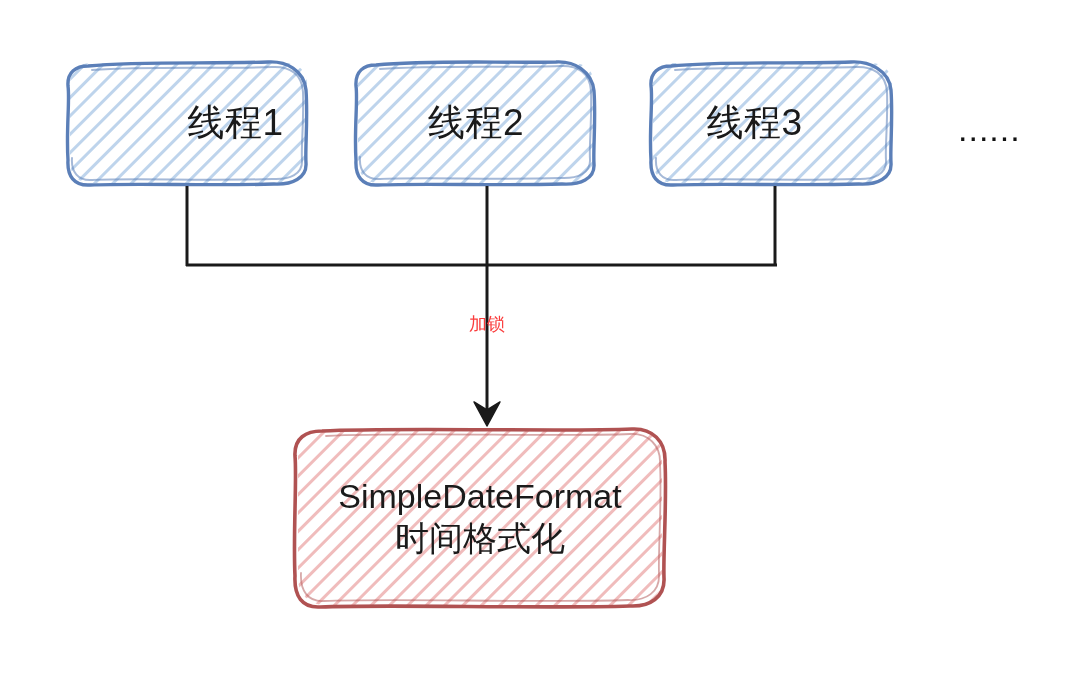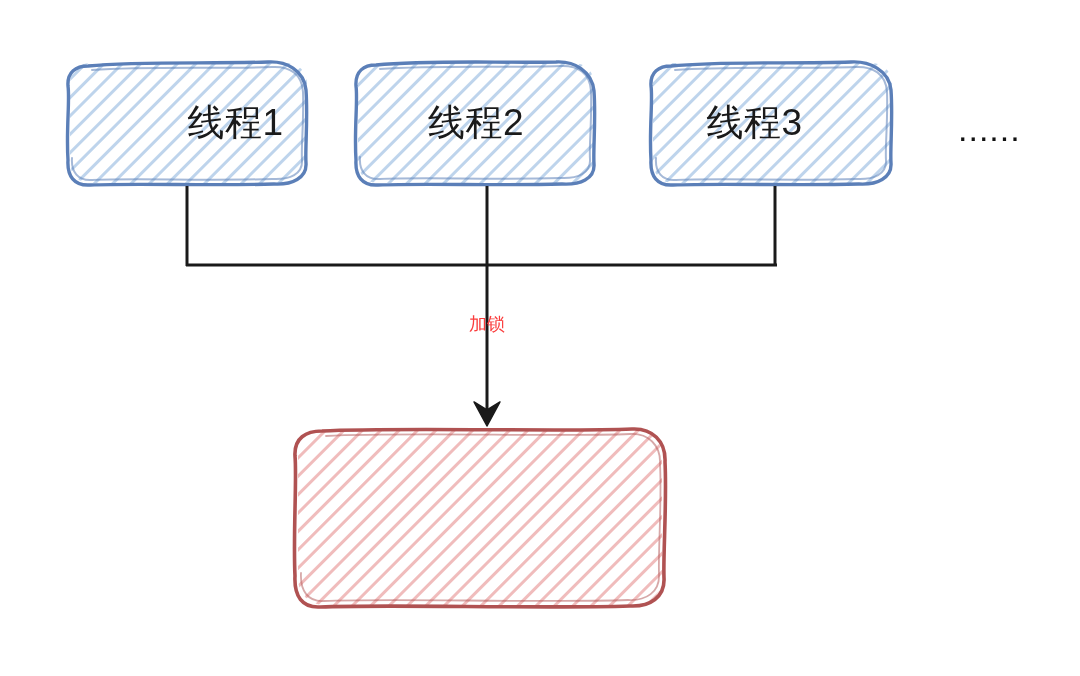--- a/index.html
+++ b/index.html
@@ -144,14 +144,18 @@
   <div class="node-label thread-label" style="left:620px; top:60px; width:245px; height:126px;margin-left:12px;">
     <span>线程3</span>
   </div>
 
   <div class="ellipsis-text" style="left:958px; top:112px;">......</div>
 
   <div class="edge-label" style="left:387px; top:313px; width:200px;">
     <div>加锁</div>
   </div>
 
+  <div class="node-label" style="left:295px; top:427px; width:370px; height:181px;">
+    <span class="sdf-line1">SimpleDateFormat</span>
+    <span class="sdf-line2">时间格式化</span>
+  </div>
 
 </div>
 
 </body></html>

